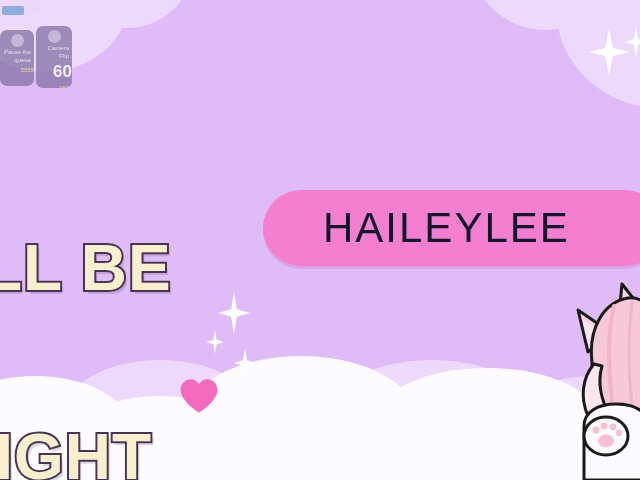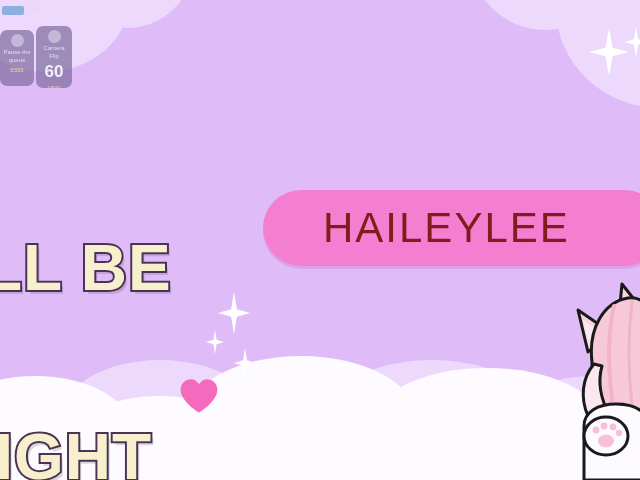--- a/index.html
+++ b/index.html
@@ -69,21 +69,21 @@
     width: 400px;
     height: 76px;
     background: #f47fd0;
     border-radius: 38px;
     display: flex;
     align-items: center;
     z-index: 7;
     box-shadow: 0 3px 0 rgba(200, 90, 170, 0.25);
   }
   #name-banner .name {
-    color: #7f1d1d;
+    color: #0f172a;
     font-size: 42px;
     font-weight: 400;
     letter-spacing: 2px;
     padding-left: 60px;
     white-space: nowrap;
   }
 
   
   .spark {
     position: absolute;
@@ -104,21 +104,21 @@
     position: absolute;
     left: 0; top: 0;
     z-index: 9;
     filter: blur(0.35px);
   }
   .ovl-card {
     position: absolute;
     background: rgba(126, 110, 160, 0.72);
     border-radius: 7px;
     color: #e8e2f2;
-    text-align: center;
+    text-align: right;
     overflow: hidden;
   }
   .ovl-card .coin-badge {
     width: 13px; height: 13px;
     border-radius: 50%;
     background: rgba(225, 222, 238, 0.55);
     margin: 4px auto 2px auto;
   }
   .ovl-card .ct {
     font-size: 6px;

